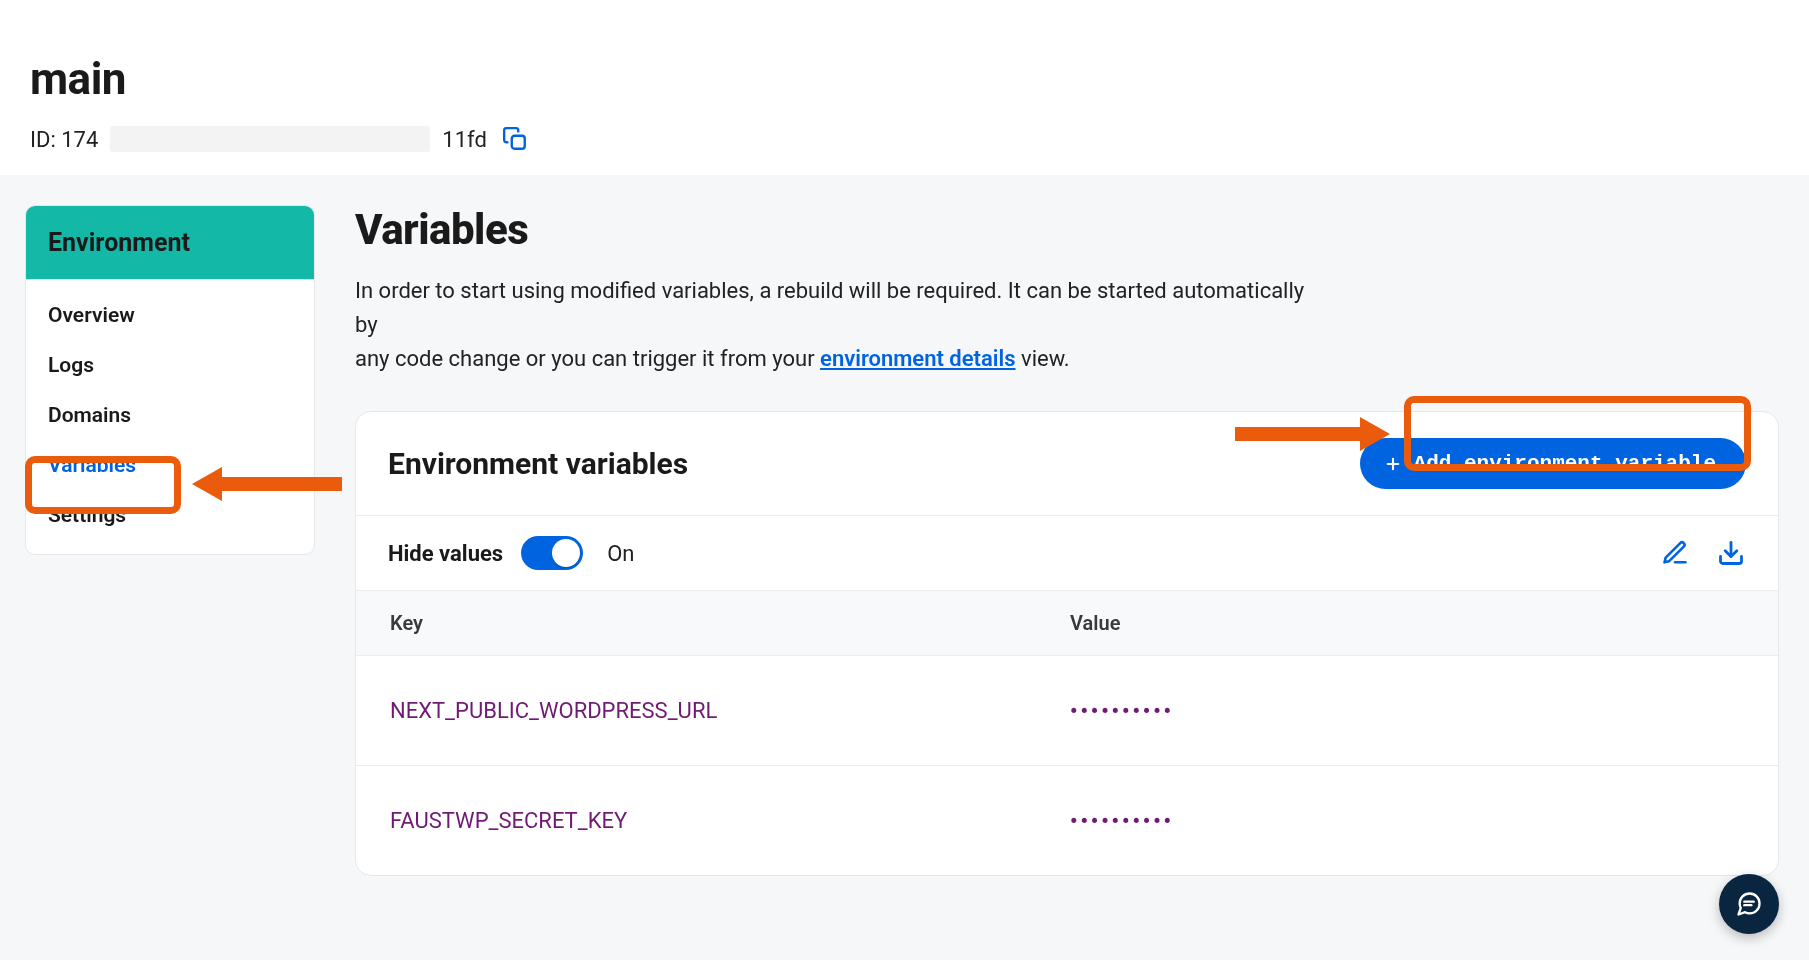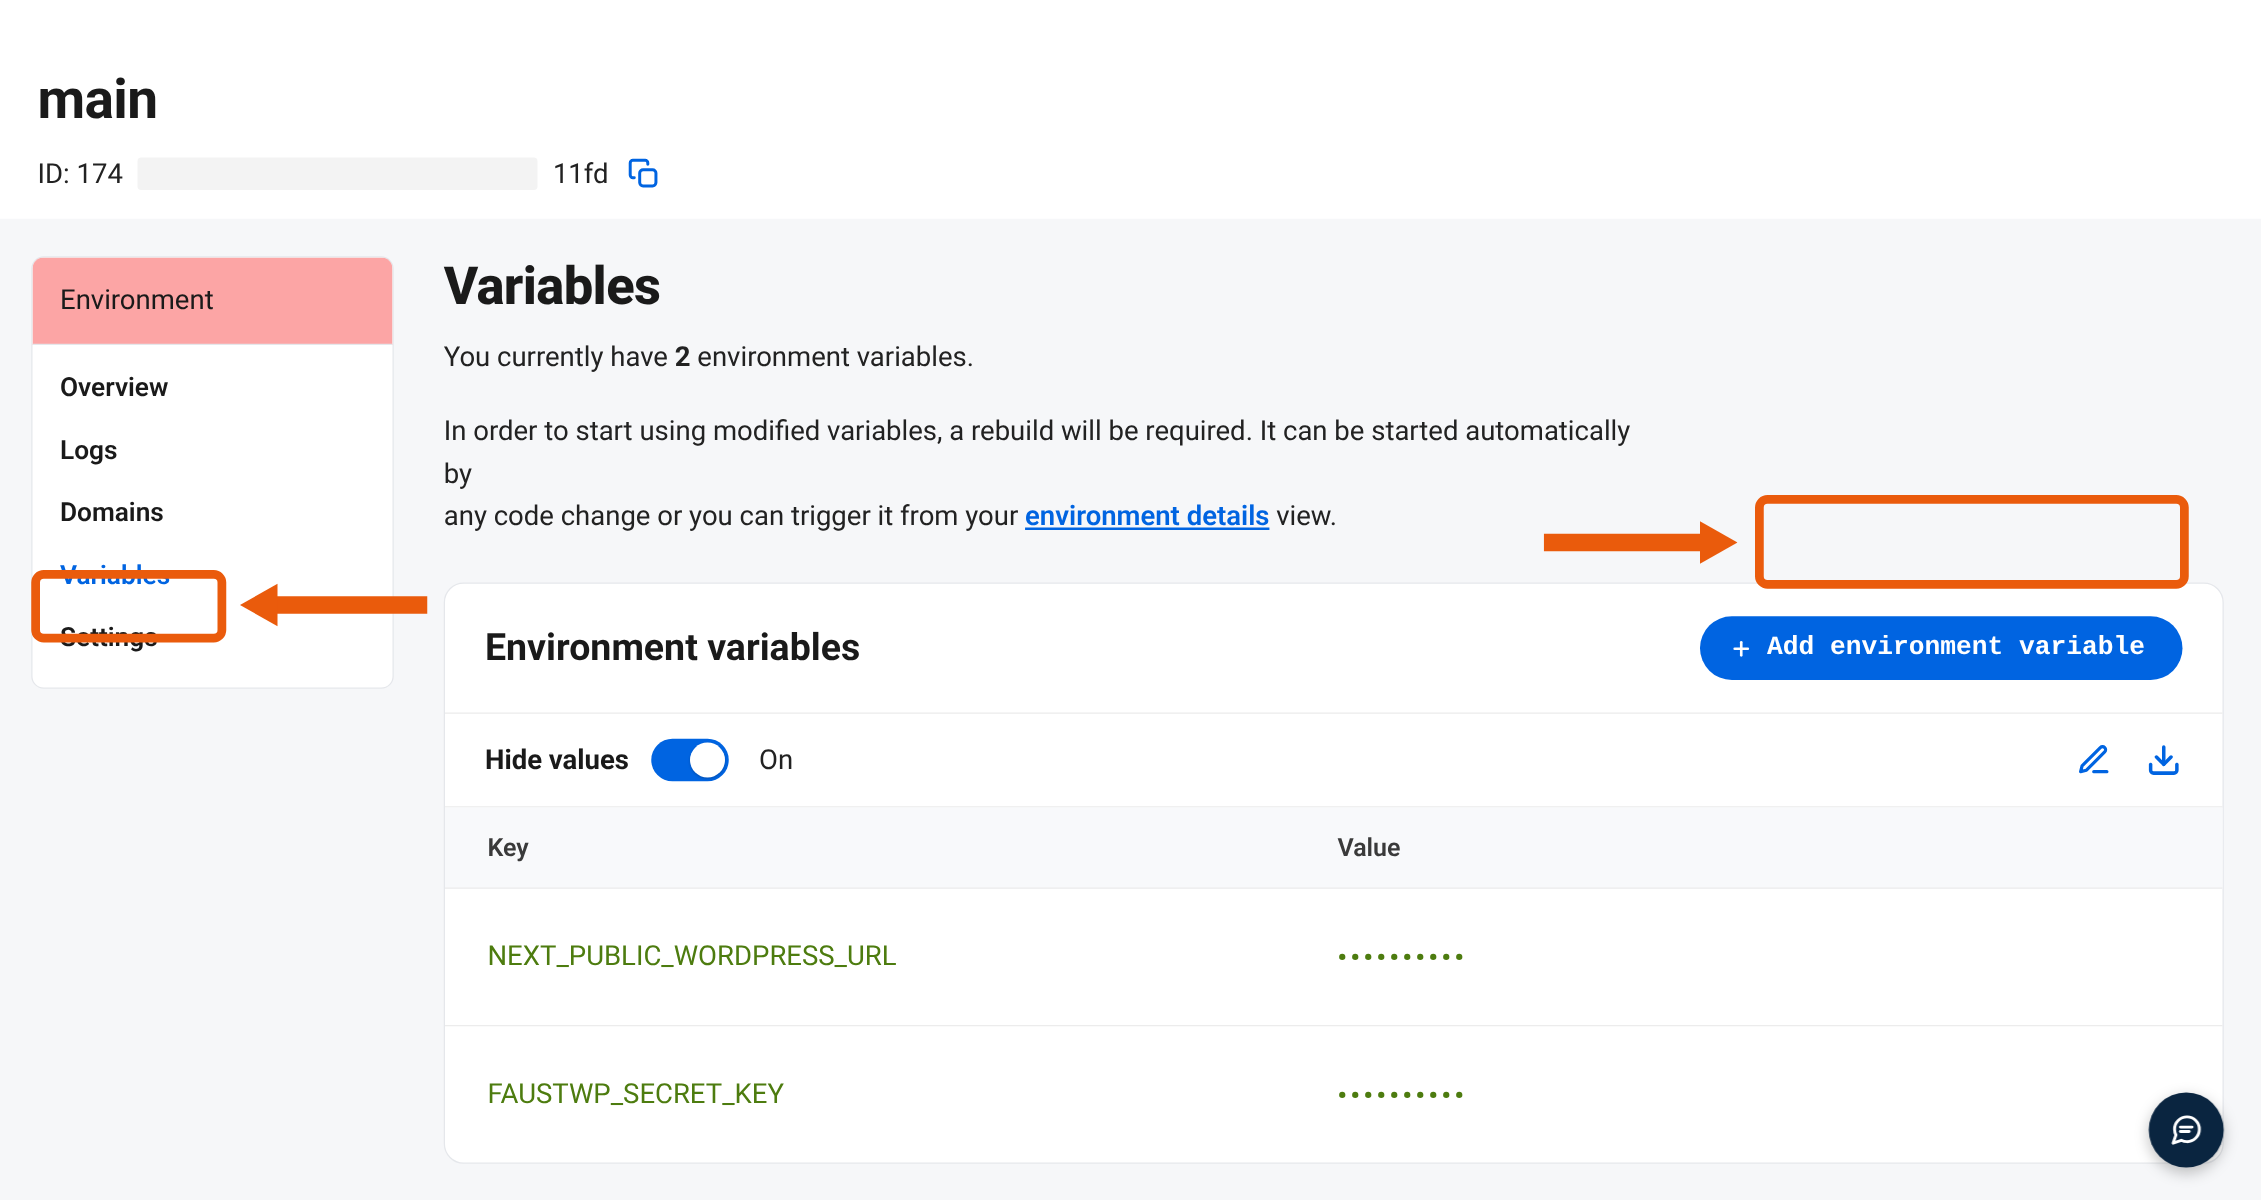--- a/index.html
+++ b/index.html
@@ -57,24 +57,24 @@
   
   .sidebar {
     width: 290px;
     background: #ffffff;
     border: 1px solid #e5e7eb;
     border-radius: 10px;
     overflow: hidden;
     height: fit-content;
   }
   .sidebar-header {
-    background: #fca5a5;
+    background: #14b8a6;
     padding: 22px 22px;
-    font-size: 22px;
-    font-weight: 400;
+    font-size: 25px;
+    font-weight: 700;
     border-bottom: 1px solid #e5e7eb;
   }
   .sidebar ul { list-style: none; padding: 10px 0 14px 0; }
   .sidebar li {
     padding: 13px 22px;
     font-size: 21px;
     font-weight: 600;
     cursor: pointer;
     color: #1a1a1a;
   }
@@ -231,21 +231,21 @@
     color: #3a3a3a;
   }
   .col-key { width: 680px; }
   .col-val { flex: 1; }
   .table-row {
     display: flex;
     align-items: center;
     padding: 42px 34px;
     border-bottom: 1px solid #ececec;
     font-size: 22px;
-    color: #4d7c0f;
+    color: #701a75;
   }
   .table-row:last-child { border-bottom: none; }
   .dots {
     letter-spacing: 3px;
     font-size: 20px;
     font-weight: 900;
   }
   
   .chat-fab {
     position: fixed;
@@ -289,23 +289,20 @@
       <li>Overview</li>
       <li>Logs</li>
       <li>Domains</li>
       <li class="active">Variables</li>
       <li>Settings</li>
     </ul>
   </nav>
 
   <div class="main">
     <h1>Variables</h1>
-    <p class="sub-line">
-      <span>You currently have </span><b>2</b><span> environment variables.</span>
-    </p>
     <p class="info-para">
       <span>In order to start using modified variables, a rebuild will be required. It can be started automatically by</span><br>
       <span>any code change or you can trigger it from your </span><a href="#">environment details</a><span> view.</span>
     </p>
 
     <div class="card">
       <div class="card-head">
         <h2>Environment variables</h2>
         <button class="add-btn">
           <svg viewBox="0 0 24 24" fill="none" stroke="currentColor" stroke-width="2.8" stroke-linecap="round">

